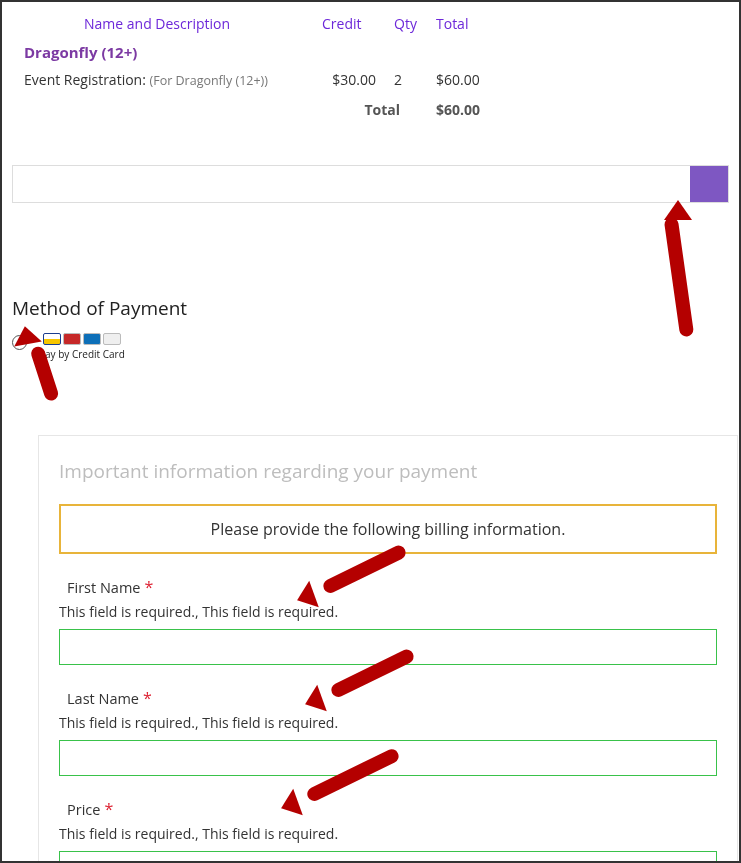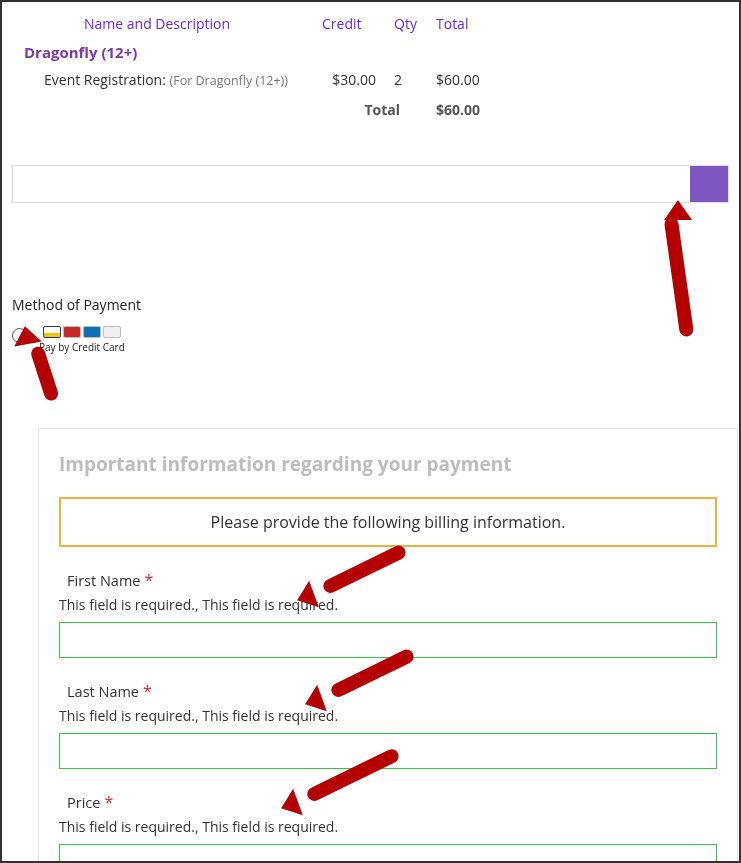--- a/index.html
+++ b/index.html
@@ -33,21 +33,21 @@
   .totals-row td { padding: 6px 6px; font-weight: 700; color: #555; }
   .totals-row .totals-label { text-align: right; padding-right: 28px; }
 
   
   .bar-wrap { margin: 38px 0 0 0; border: 1px solid #ddd; height: 38px; display: flex; }
   .bar-wrap .spacer { flex: 1; }
   .bar-btn { width: 38px; height: 100%; background: #7e57c2; }
 
   
   .pay-section { margin-top: 92px; }
-  .pay-title { font-size: 14px; color: #222; margin-bottom: 12px; }
+  .pay-title { font-size: 19px; color: #222; margin-bottom: 12px; }
   .pay-option { display: flex; align-items: flex-start; gap: 12px; }
   .radio {
     appearance: none; width: 15px; height: 15px; border: 1.5px solid #555;
     border-radius: 50%; margin-top: 2px; cursor: pointer;
   }
   .cards-block { display: flex; flex-direction: column; align-items: center; }
   .cards-row { display: flex; gap: 2px; }
   .cc {
     width: 18px; height: 12px; border-radius: 2px; border: 1px solid #bbb;
     display: inline-block;
@@ -60,21 +60,21 @@
 
   
   .billing-panel {
     margin: 74px 0 0 26px;
     width: 700px;
     border: 1px solid #e6e6e6;
     padding: 22px 20px 0 20px;
     height: 460px;
     overflow: hidden;
   }
-  .panel-heading { color: #bdbdbd; font-size: 19px; font-weight: 700; }
+  .panel-heading { color: #bdbdbd; font-size: 19px; font-weight: 400; }
   .notice {
     margin-top: 20px;
     border: 2px solid #e8b43a;
     background: #fff;
     color: #333;
     text-align: center;
     font-size: 16px;
     padding: 12px 8px;
   }
   .field { margin-top: 22px; }
@@ -120,21 +120,21 @@
       <td class="col-qty">Qty</td>
       <td class="col-total">Total</td>
       <td></td>
     </tr>
     <tr class="product-row">
       <td colspan="5" style="padding-left:10px;">
         <span class="product-name">Dragonfly (12+)</span>
       </td>
     </tr>
     <tr class="line-row">
-      <td style="padding-left:10px;text-align:center;">
+      <td style="padding-left:10px;">
         <span class="line-label">Event Registration:</span>
         <span class="line-detail">(For Dragonfly (12+))</span>
       </td>
       <td class="col-price" style="text-align:right; padding-right:10px;">$30.00</td>
       <td class="col-qty">2</td>
       <td class="col-total">$60.00</td>
       <td></td>
     </tr>
     <tr class="totals-row">
       <td></td>

